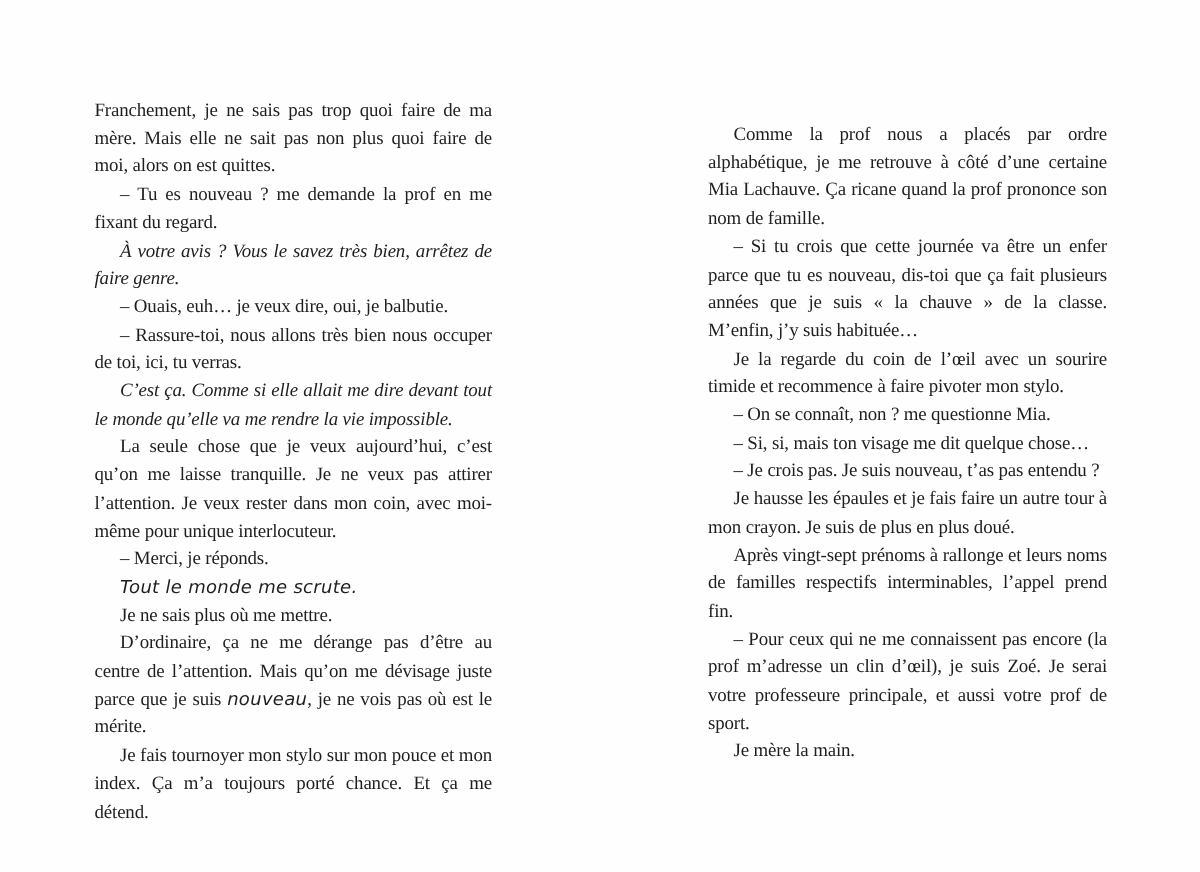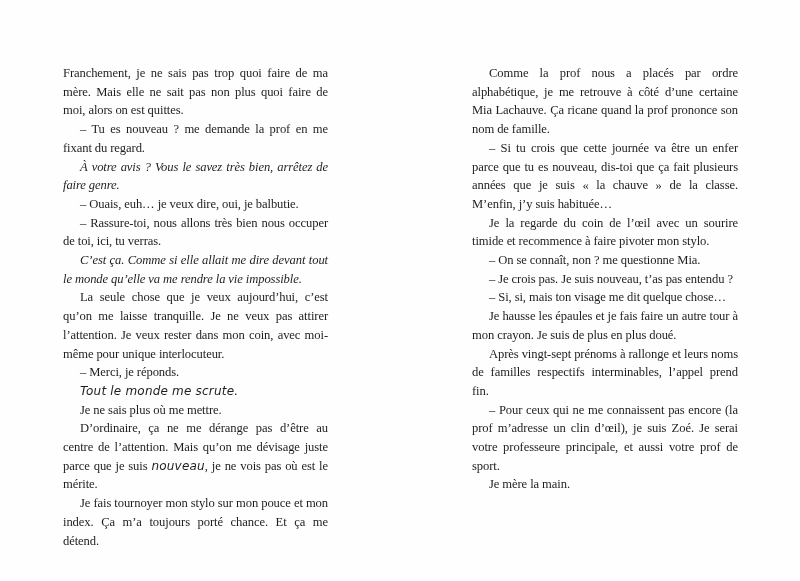--- a/index.html
+++ b/index.html
@@ -16,21 +16,21 @@
     height: 581px;
     font-family: "Liberation Serif", serif;
     color: #1e1e1e;
     border-radius: 11px;
   }
   .page-text {
     position: absolute;
     top: 64px;
   }
   .page-text.left  { left: 63px;  width: 265px; }
-  .page-text.right { left: 472px; width: 266px; }
+  .page-text.right { left: 472px; width: 266px; margin-top: 16px; }
 
   p.para {
     margin: 0;
     text-align: justify;
     text-indent: 17px;
     font-size: 12.6px;
     line-height: 18.7px;
     letter-spacing: -0.1px;
   }
   p.para.first  { text-indent: 0; }
@@ -73,22 +73,22 @@
       <p class="para normal"><span>Je ne sais plus où me mettre.</span></p>
       <p class="para normal"><span>D’ordinaire, ça ne me dérange pas d’être au centre de l’attention. Mais qu’on me dévisage juste parce que je suis </span><span class="seg-hand">nouveau</span><span>, je ne vois pas où est le mérite.</span></p>
       <p class="para normal"><span>Je fais tournoyer mon stylo sur mon pouce et mon index. Ça m’a toujours porté chance. Et ça me détend.</span></p>
     </section>
 
   <section class="page-text right">
       <p class="para normal"><span>Comme la prof nous a placés par ordre alphabétique, je me retrouve à côté d’une certaine Mia Lachauve. Ça ricane quand la prof prononce son nom de famille.</span></p>
       <p class="para normal"><span>– Si tu crois que cette journée va être un enfer parce que tu es nouveau, dis-toi que ça fait plusieurs années que je suis «&nbsp;la chauve&nbsp;» de la classe. M’enfin, j’y suis habituée…</span></p>
       <p class="para normal"><span>Je la regarde du coin de l’œil avec un sourire timide et recommence à faire pivoter mon stylo.</span></p>
       <p class="para normal"><span>– On se connaît, non&nbsp;? me questionne Mia.</span></p>
+      <p class="para normal"><span>– Si, si, mais ton visage me dit quelque chose…</span></p>
       <p class="para normal"><span>– Je crois pas. Je suis nouveau, t’as pas entendu&nbsp;?</span></p>
-      <p class="para normal"><span>– Si, si, mais ton visage me dit quelque chose…</span></p>
       <p class="para normal"><span>Je hausse les épaules et je fais faire un autre tour à mon crayon. Je suis de plus en plus doué.</span></p>
       <p class="para normal"><span>Après vingt-sept prénoms à rallonge et leurs noms de familles respectifs interminables, l’appel prend fin.</span></p>
       <p class="para normal"><span>– Pour ceux qui ne me connaissent pas encore (la prof m’adresse un clin d’œil), je suis Zoé. Je serai votre professeure principale, et aussi votre prof de sport.</span></p>
       <p class="para normal"><span>Je mère la main.</span></p>
     </section>
 
   <div class="pagenum left">10</div>
 
   <div class="pagenum right">11</div>
 

